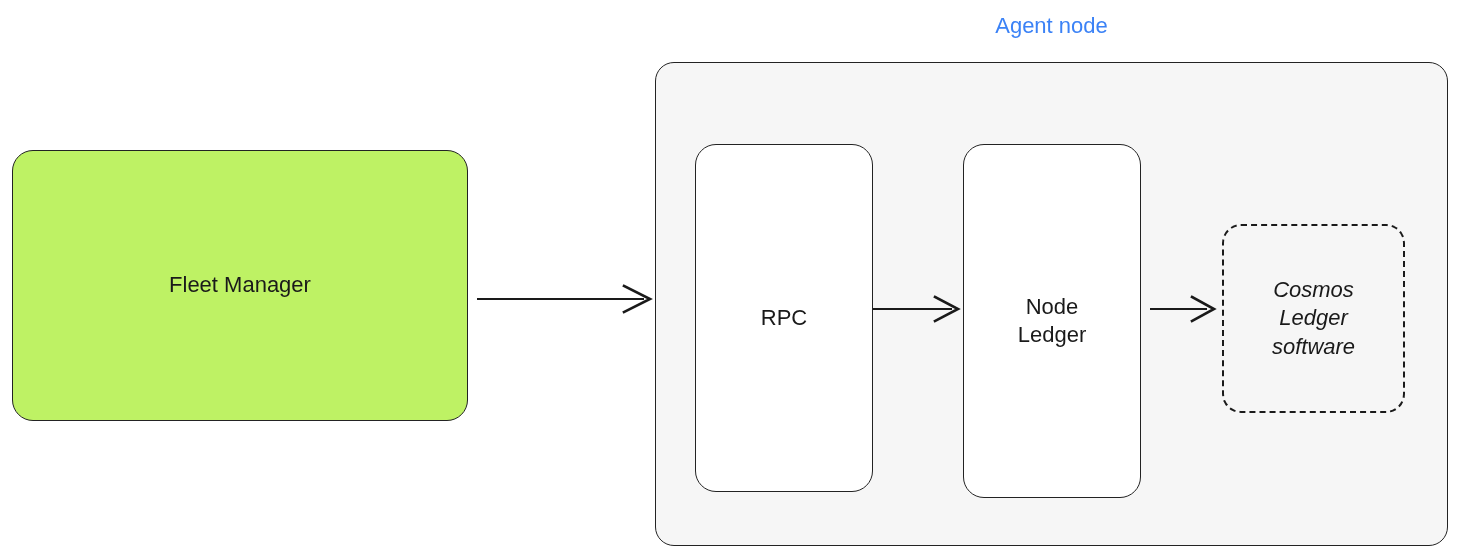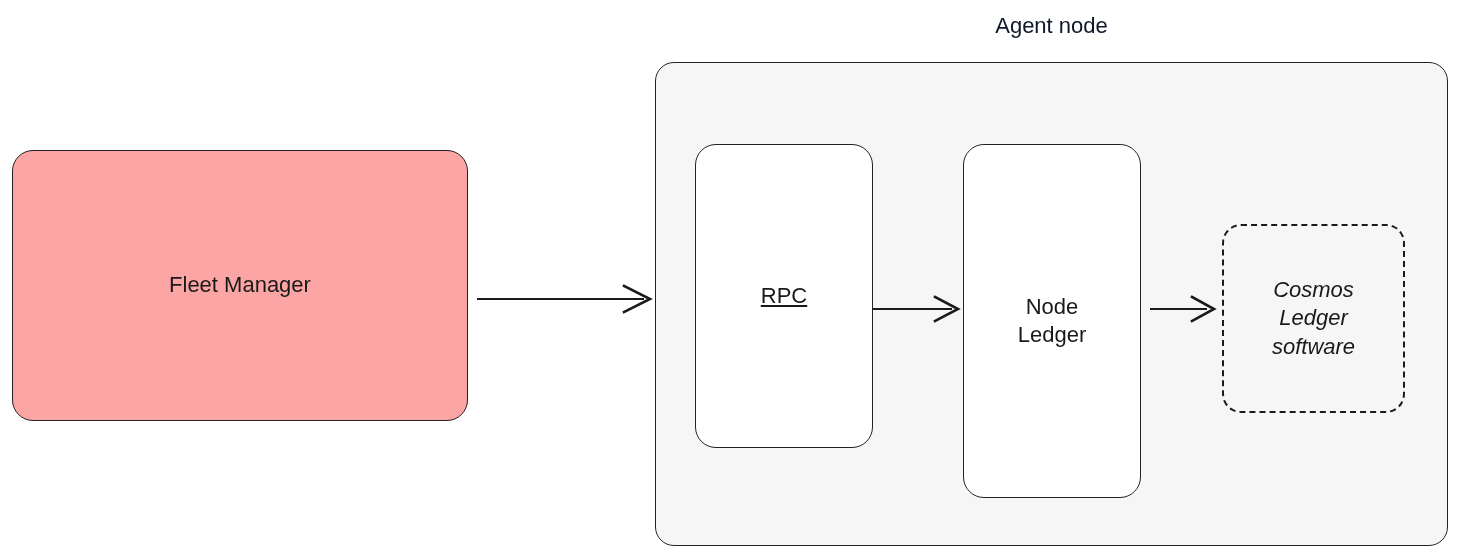--- a/index.html
+++ b/index.html
@@ -42,44 +42,43 @@
     border: 1.6px solid #232323;
     border-radius: 19px;
   }
   #agent-node-title {
     position: absolute;
     left: 655px;
     top: 13px;
     width: 793px;
     text-align: center;
     font-size: 22px;
-    color: #0f172a;
+    color: #3b82f6;
   }
 
   
   #fleet-manager {
     left: 12px;
     top: 150px;
     width: 456px;
     height: 271px;
-    background: #fca5a5;
+    background: #bef264;
     border: 1.6px solid #232323;
     border-radius: 21px;
   }
 
   
   #rpc-node {
     left: 695px;
     top: 144px;
     width: 178px;
-    height: 304px;
+    height: 348px;
     background: #ffffff;
     border: 1.6px solid #232323;
     border-radius: 21px;
-    text-decoration: underline;
   }
 
   
   #node-manager {
     left: 963px;
     top: 144px;
     width: 178px;
     height: 354px;
     background: #ffffff;
     border: 1.6px solid #232323;

